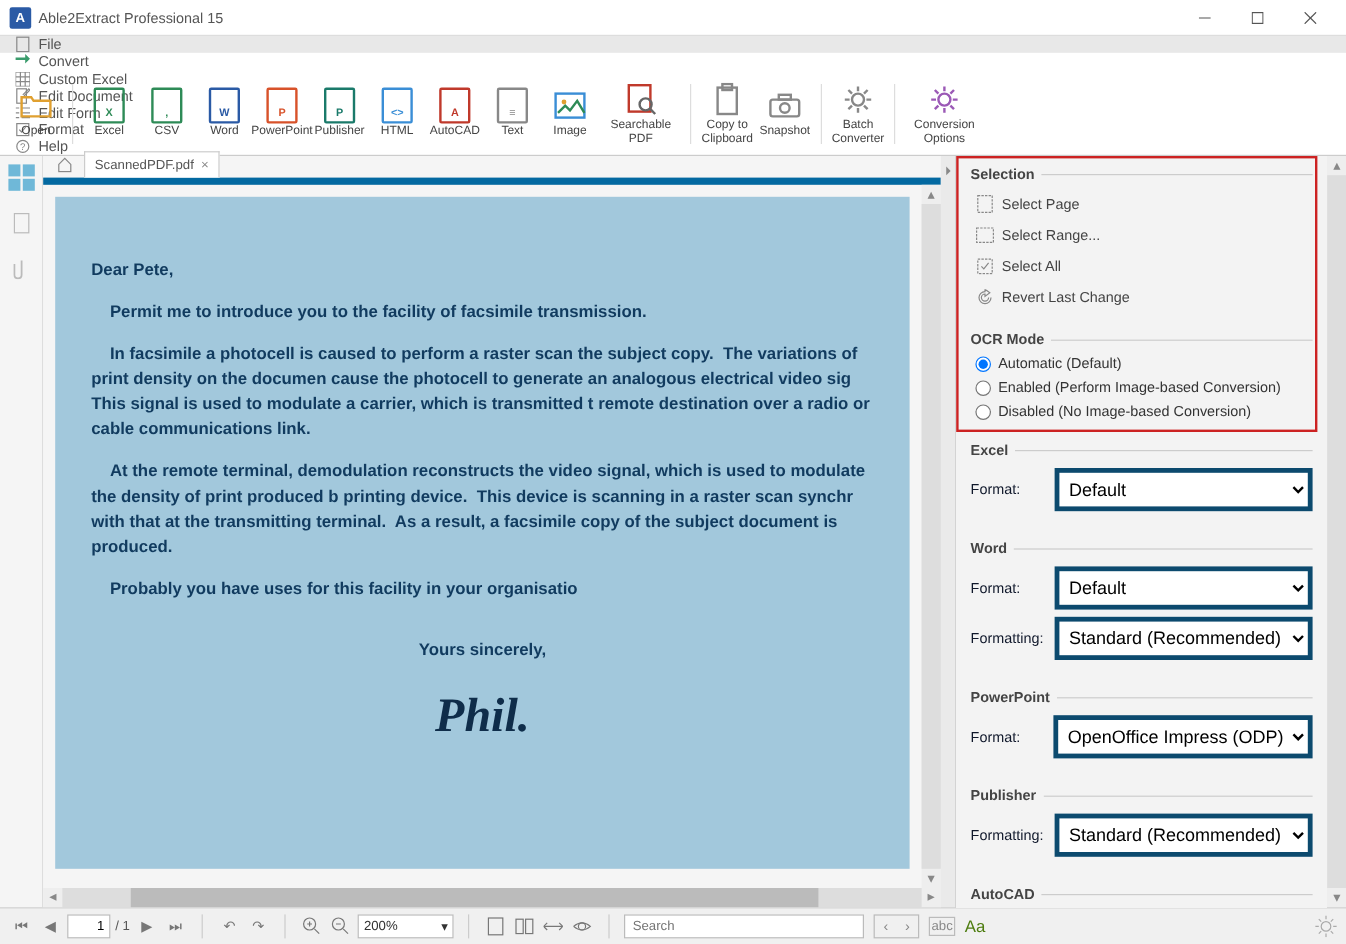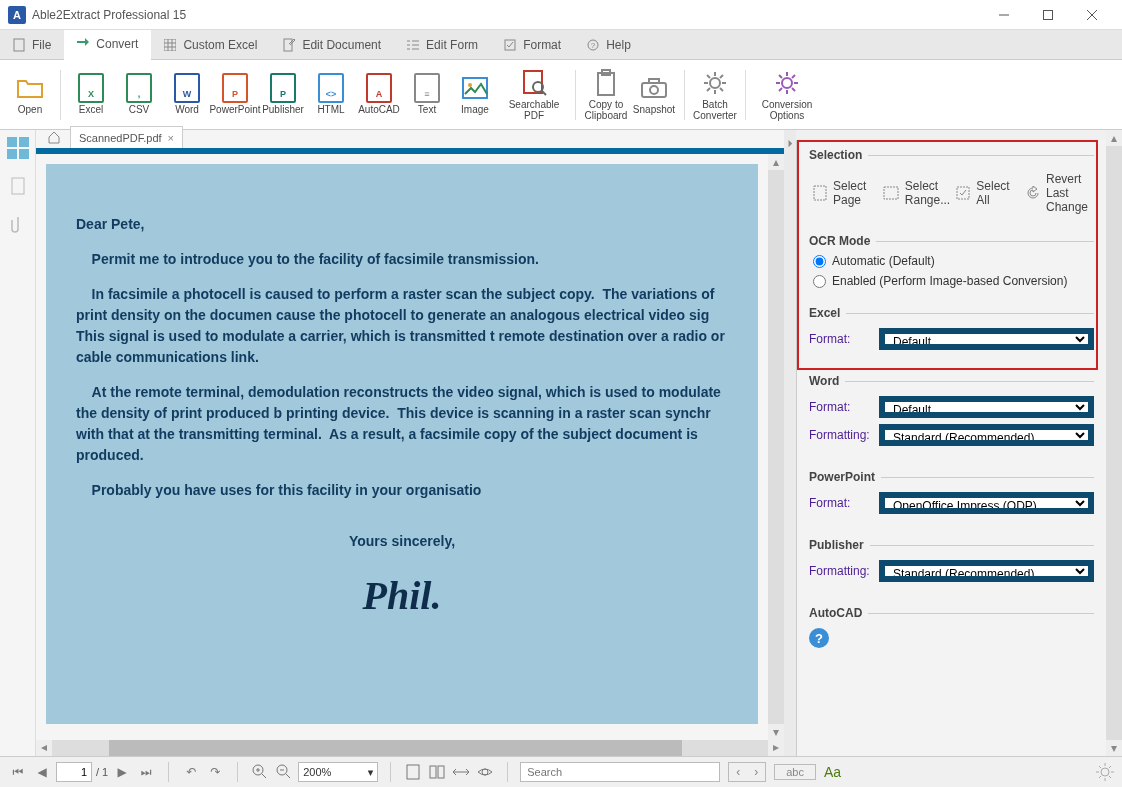--- a/index.html
+++ b/index.html
@@ -5,21 +5,21 @@
 * { box-sizing: border-box; margin: 0; padding: 0; font-family: "Segoe UI", Tahoma, sans-serif; }
 body { background: #f0f0f0; width: 1122px; height: 787px; overflow: hidden; position: relative; font-size: 12px; color: #333; }
 
 
 .titlebar { height: 30px; background: #fff; display: flex; align-items: center; padding: 0 8px; border-bottom: 1px solid #ddd; }
 .titlebar .app-icon { width: 18px; height: 18px; background: #2a5aa5; color: #fff; display: flex; align-items: center; justify-content: center; font-size: 11px; font-weight: bold; border-radius: 2px; margin-right: 6px; }
 .titlebar .title { flex: 1; font-size: 12px; color: #555; }
 .titlebar .winbtn { width: 44px; height: 30px; display: flex; align-items: center; justify-content: center; color: #555; cursor: pointer; }
 
 
-.menubar { height: 30px; background: #e8e8e8; display: flex; align-items: stretch; border-bottom: 1px solid #ccc; }
+.menubar { height: 30px; background: #e8e8e8; display: flex; align-items: stretch; border-bottom: 1px solid #ccc; flex-direction: column; }
 .menu-item { display: flex; align-items: center; padding: 0 12px; gap: 6px; font-size: 12px; color: #555; cursor: pointer; border-right: 1px solid transparent; }
 .menu-item.active { background: #fff; border-bottom: 2px solid #fff; margin-bottom: -1px; }
 .menu-item .mi-icon { width: 14px; height: 14px; display: inline-flex; align-items: center; justify-content: center; color: #888; }
 .menu-item.active .mi-icon { color: #3a9c6c; }
 
 
 .ribbon { height: 70px; background: #fff; display: flex; align-items: center; border-bottom: 1px solid #ccc; padding: 2px 6px; }
 .ribbon-btn { width: 48px; height: 64px; display: flex; flex-direction: column; align-items: center; justify-content: center; gap: 2px; cursor: pointer; border-radius: 2px; padding: 2px; }
 .ribbon-btn .ricon { width: 28px; height: 28px; display: flex; align-items: center; justify-content: center; }
 .ribbon-btn .rlabel { font-size: 10px; color: #444; line-height: 11px; text-align: center; white-space: pre-line; }
@@ -49,55 +49,55 @@
 .viewport { flex: 1; display: flex; flex-direction: column; background: #f5f5f5; min-width: 0; }
 .doc-scroll { flex: 1; overflow: auto; position: relative; }
 .page { margin: 10px; background: #a2c8dc; padding: 50px 30px 20px; min-height: 560px; font-family: "Courier New", monospace; font-size: 14px; color: #113b5f; font-weight: bold; line-height: 1.5; }
 .page p { margin-bottom: 14px; }
 .signature { font-family: cursive; font-size: 40px; font-style: italic; color: #0f2d4a; text-align: center; margin-top: 10px; }
 .hsb { height: 16px; background: #eee; display: flex; }
 .hsb .track { flex: 1; background: #ddd; position: relative; }
 .hsb .thumb { position: absolute; left: 8%; top: 0; bottom: 0; width: 80%; background: #bbb; }
 
 
-.rightpanel { width: 310px; background: #f3f3f3; border-left: 1px solid #ccc; overflow-y: auto; position: relative; margin-top: 10px; }
+.rightpanel { width: 310px; background: #f3f3f3; border-left: 1px solid #ccc; overflow-y: auto; position: relative; }
 .rp-section-title { font-weight: bold; font-size: 12px; color: #444; padding: 8px 12px 4px; display: flex; align-items: center; gap: 6px; }
 .rp-section-title.line::after { content: ""; flex: 1; height: 1px; background: #ccc; }
-.sel-grid { display: grid; grid-template-columns: 1fr 1fr 1fr 1fr; gap: 6px 6px; padding: 4px 16px 10px; }
+.sel-grid { display: grid; grid-template-columns: 1fr; gap: 6px 6px; padding: 4px 16px 10px; }
 .sel-btn { display: flex; align-items: center; gap: 6px; font-size: 12px; color: #444; cursor: pointer; padding: 2px 0; }
 .sel-btn .sel-icon { width: 16px; height: 16px; display: inline-flex; align-items: center; justify-content: center; color: #888; }
 .ocr-opts { padding: 2px 16px 10px; display: flex; flex-direction: column; gap: 6px; }
 .radio-row { display: flex; align-items: center; gap: 6px; font-size: 12px; cursor: pointer; }
 .radio-row input { margin: 0; }
 .redbox { position: absolute; top: 0; left: 0; right: 8px; height: 230px; border: 2px solid #c22; pointer-events: none; }
 
 .fmt-group { padding: 4px 12px 10px; }
 .fmt-row { display: flex; align-items: center; gap: 8px; margin-bottom: 6px; }
-.fmt-row label { width: 62px; font-size: 12px; color: #4c1d95; }
-.fmt-row select { flex: 1; height: 22px; font-size: 12px; border: 6px solid #0c4a6e; background: #fff; padding: 0 4px; }
+.fmt-row label { width: 62px; font-size: 12px; color: #0f172a; }
+.fmt-row select { flex: 1; height: 36px; font-size: 15px; border: 4px solid #0c4a6e; background: #fff; padding: 0 4px; }
 
 .help-badge { width: 20px; height: 20px; border-radius: 10px; background: #3a8ed6; color: #fff; display: flex; align-items: center; justify-content: center; font-weight: bold; font-size: 13px; margin: 4px 12px; }
 
 
 .vsb { width: 16px; background: #eee; display: flex; flex-direction: column; }
 .vsb .arrow { height: 16px; display: flex; align-items: center; justify-content: center; color: #888; cursor: pointer; }
 .vsb .track { flex: 1; background: #ddd; position: relative; }
 
 
 .statusbar { height: 31px; background: #f0f0f0; border-top: 1px solid #ccc; display: flex; align-items: center; padding: 0 8px; gap: 8px; }
 .sb-group { display: flex; align-items: center; gap: 4px; }
 .sb-btn { width: 20px; height: 20px; display: flex; align-items: center; justify-content: center; color: #777; cursor: pointer; }
 .sb-sep { width: 1px; height: 20px; background: #ccc; margin: 0 4px; }
 .page-num { width: 36px; height: 20px; border: 1px solid #bbb; background: #fff; text-align: right; padding: 0 4px; font-size: 11px; }
 .page-total { font-size: 11px; color: #555; }
 .zoom-box { width: 80px; height: 20px; border: 1px solid #bbb; background: #fff; font-size: 11px; display: flex; align-items: center; padding: 0 4px; justify-content: space-between; }
 .search-box { flex: 1; max-width: 200px; height: 20px; border: 1px solid #bbb; background: #fff; font-size: 11px; padding: 0 6px; color: #999; }
 .search-nav { display: flex; border: 1px solid #bbb; height: 20px; }
 .search-nav div { width: 18px; display: flex; align-items: center; justify-content: center; color: #888; cursor: pointer; }
-.abc-toggle { font-size: 11px; color: #888; border: 1px solid #bbb; padding: 1px 11px; cursor: pointer; }
+.abc-toggle { font-size: 11px; color: #888; border: 1px solid #bbb; padding: 1px 1px; cursor: pointer; }
 .aa-toggle { font-size: 14px; color: #4d7c0f; cursor: pointer; }
 .sun { margin-left: auto; color: #999; cursor: pointer; }
 
 svg { display: block; }
 </style>
 </head>
 <body>
 
 <div class="titlebar">
   <div class="app-icon">A</div>
@@ -441,20 +441,24 @@
 
     <div class="rp-section-title line">OCR Mode</div>
     <div class="ocr-opts">
       <label class="radio-row">
             <input type="radio" name="ocr" checked="" style="">
             <span>Automatic (Default)</span>
           </label>
       <label class="radio-row">
             <input type="radio" name="ocr" style="">
             <span>Enabled (Perform Image-based Conversion)</span>
+          </label>
+      <label class="radio-row">
+            <input type="radio" name="ocr" style="">
+            <span>Disabled (No Image-based Conversion)</span>
           </label>
     </div>
 
     <div class="rp-section-title line">Excel</div>
     <div class="fmt-group">
       <div class="fmt-row">
             <label>Format:</label>
             <select><option>Default</option></select>
           </div>
     </div>

